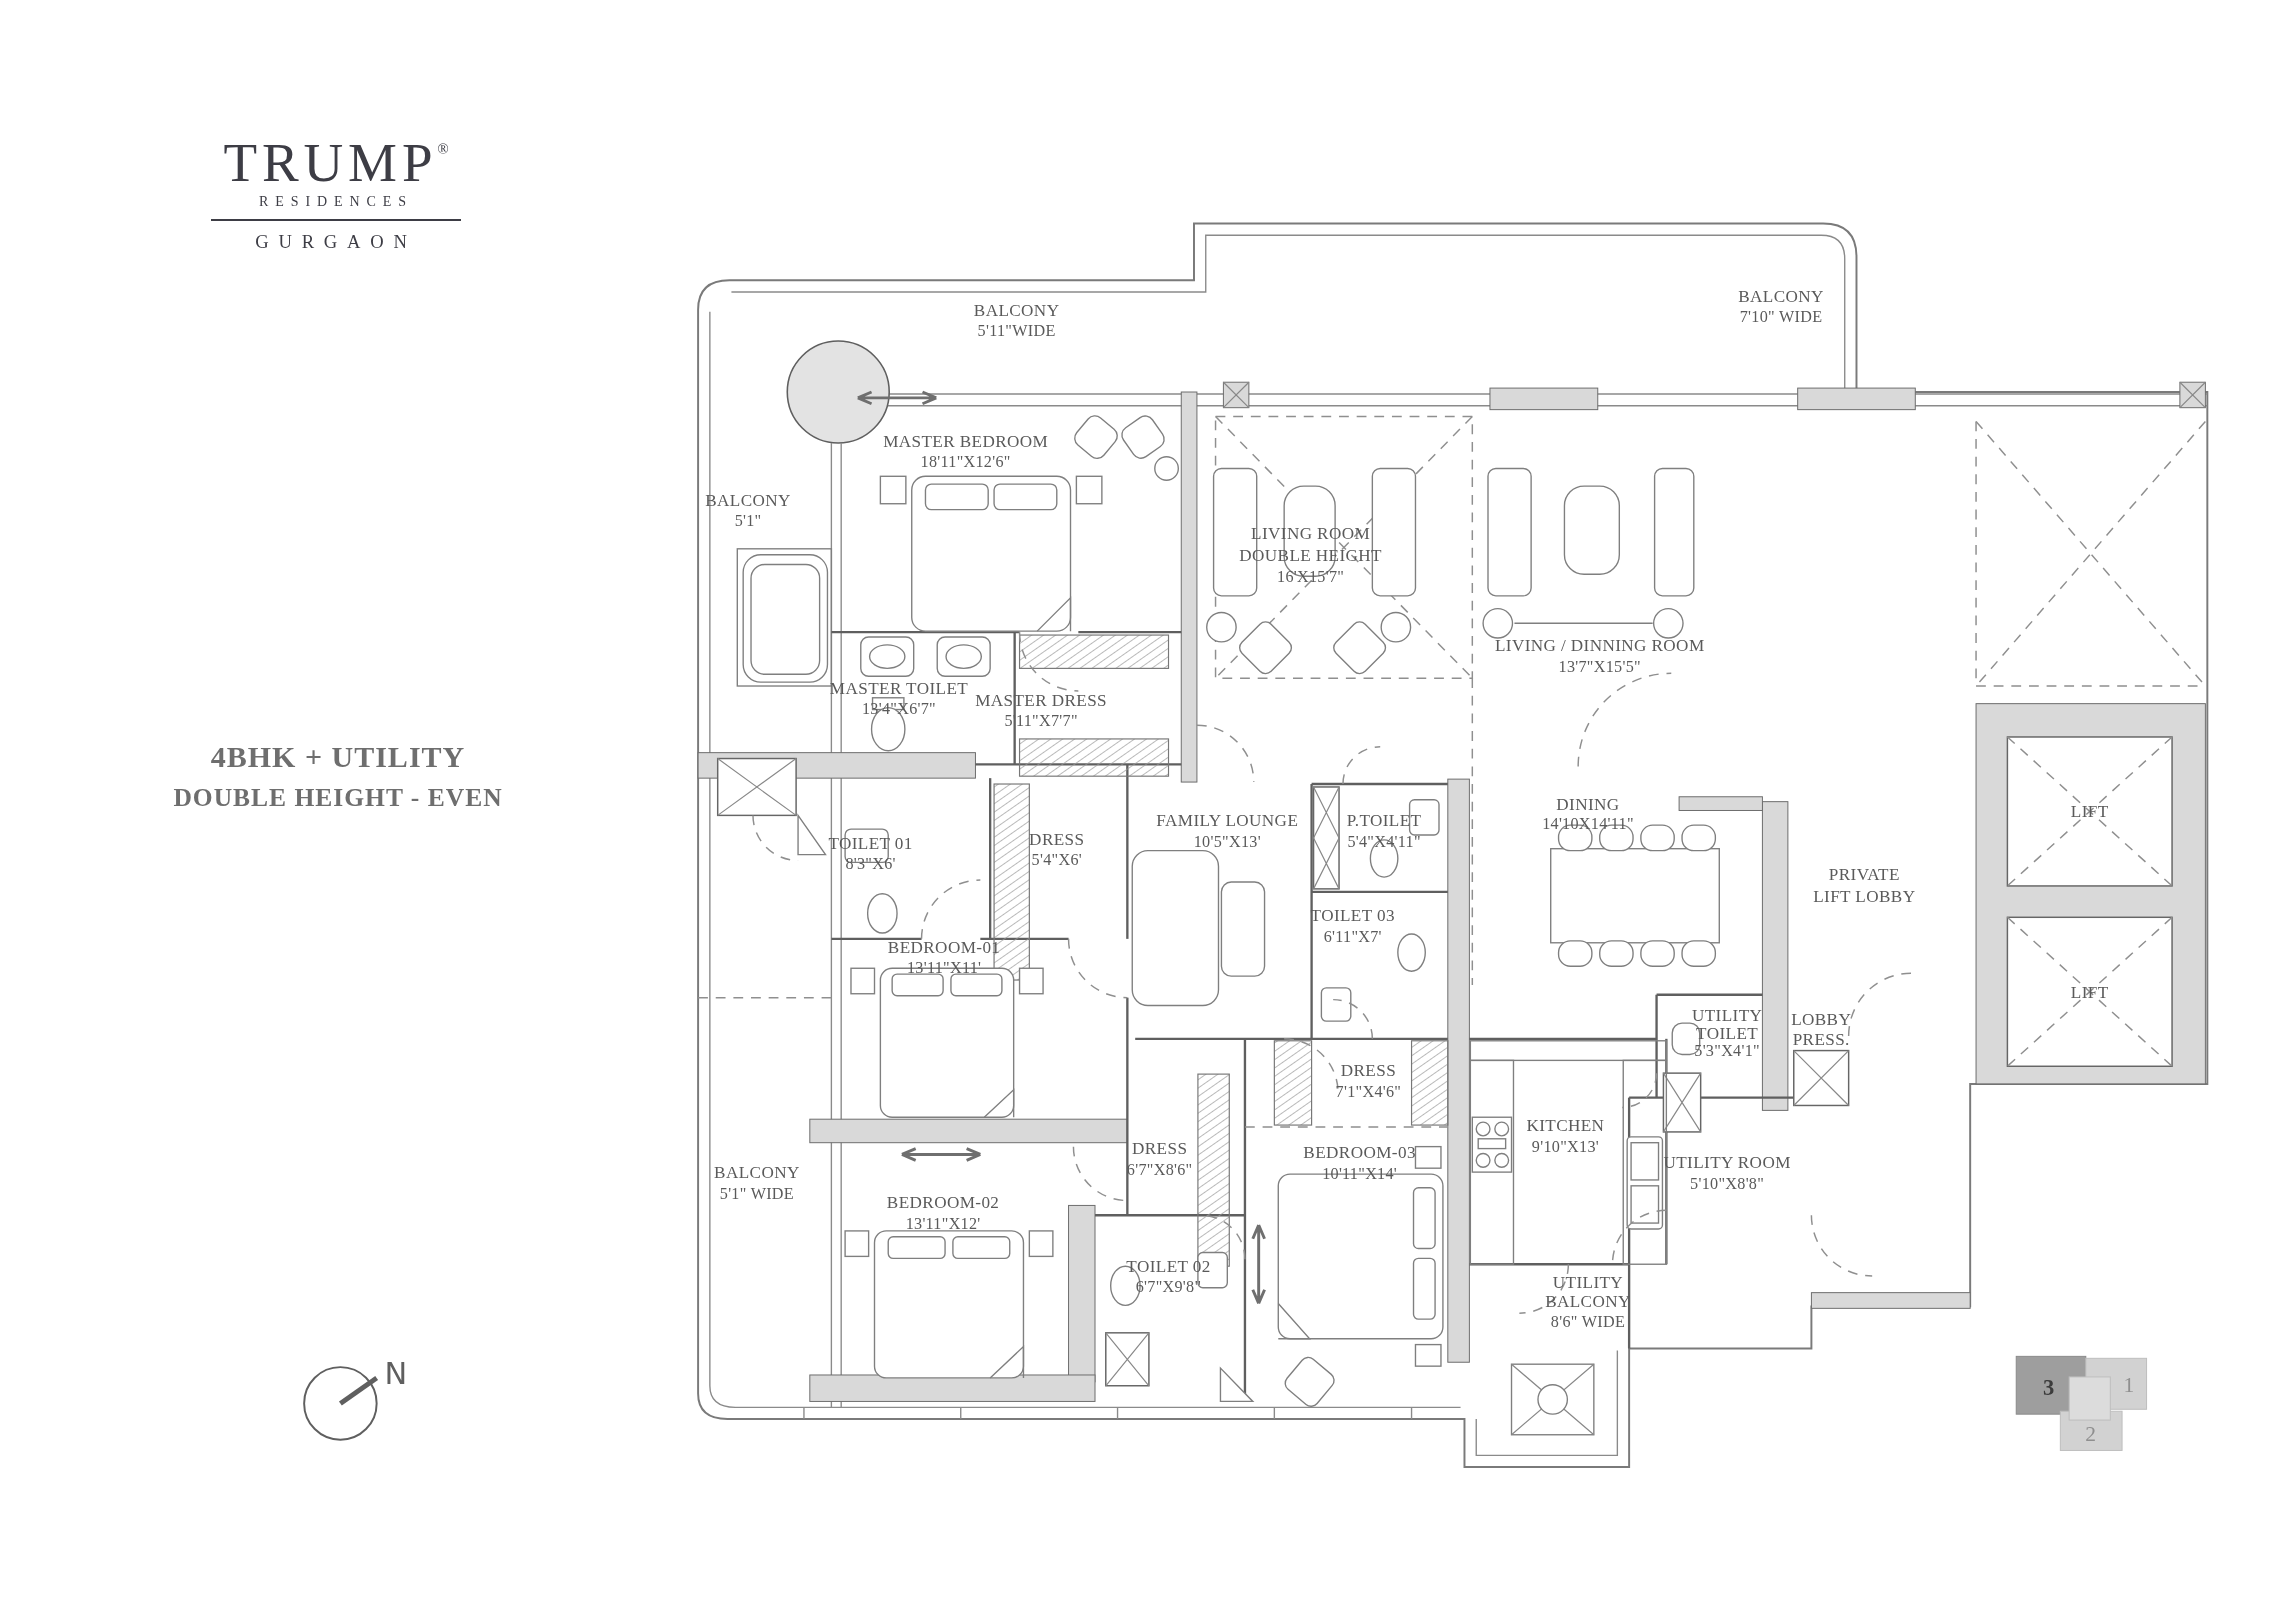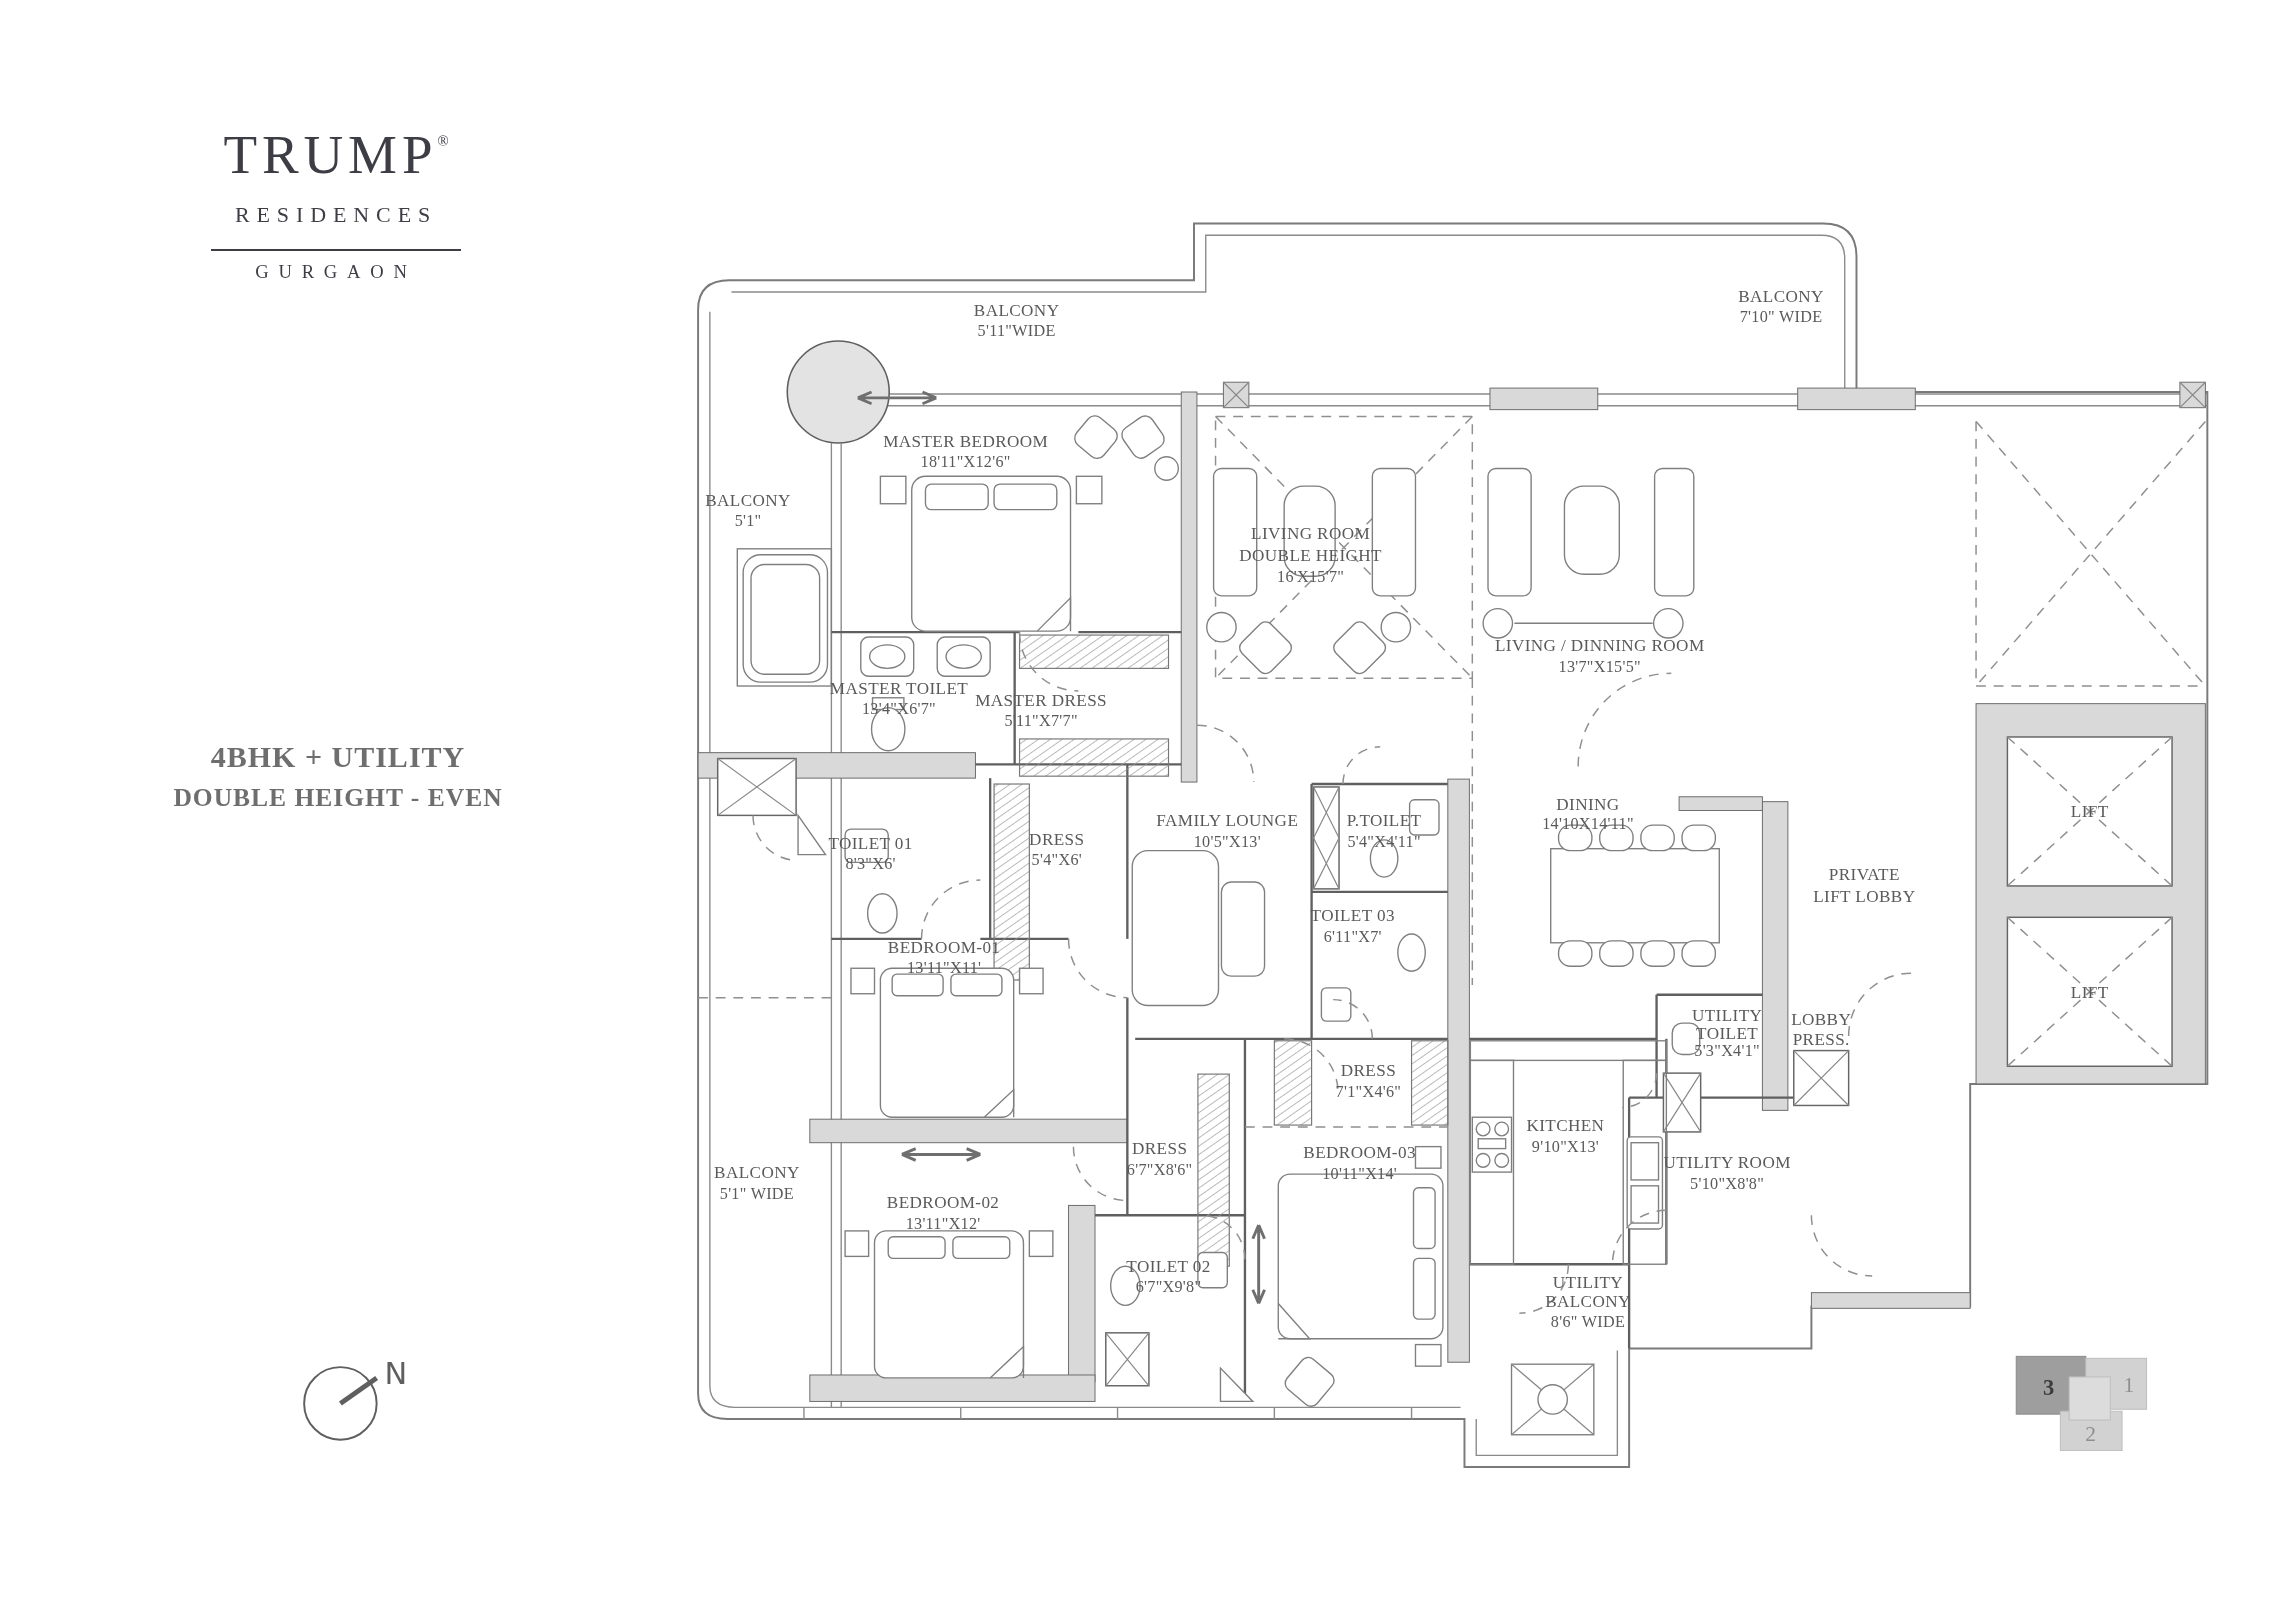--- a/index.html
+++ b/index.html
@@ -1,21 +1,21 @@
 <!DOCTYPE html>
 <html><head>
 <meta charset="utf-8">
 <style>
   html,body{margin:0;padding:0;background:#ffffff;}
   body{width:2289px;height:1619px;position:relative;font-family:"Liberation Serif",serif;}
 
   .logo{position:absolute;left:211px;top:127px;width:250px;text-align:center;color:#3d3d45;}
-  .logo .trump{font-size:55px;letter-spacing:4.9px;line-height:1;position:relative;}
+  .logo .trump{font-size:55px;letter-spacing:4.9px;line-height:1;position:relative;margin-top:8px;}
   .logo .trump .reg{font-size:14.7px;position:relative;top:-27.4px;letter-spacing:0;}
-  .logo .res{font-size:22px;letter-spacing:6.9px;margin-top:20px;padding-bottom:21px;border-bottom:2px solid #3d3d45;}
+  .logo .res{font-size:14px;letter-spacing:6.9px;margin-top:4px;padding-bottom:9px;border-bottom:2px solid #3d3d45;}
   .logo .city{font-size:18.6px;letter-spacing:9.8px;margin-top:10px;}
 
   .plan-title{position:absolute;left:147px;top:740px;width:382px;text-align:center;color:#6e6e6e;font-weight:600;}
   .plan-title .t1{font-size:30px;letter-spacing:1px;}
   .plan-title .t2{font-size:25.5px;letter-spacing:1px;margin-top:9px;}
 
   svg text{font-family:"Liberation Serif",serif;fill:#5a5a5a;}
   .rl{font-size:17.5px;letter-spacing:.4px;text-anchor:middle;}
   .rd{font-size:16.5px;letter-spacing:.3px;text-anchor:middle;}
   .kp3{font-size:23px;font-weight:bold;fill:#3c3c3c;text-anchor:middle;}

